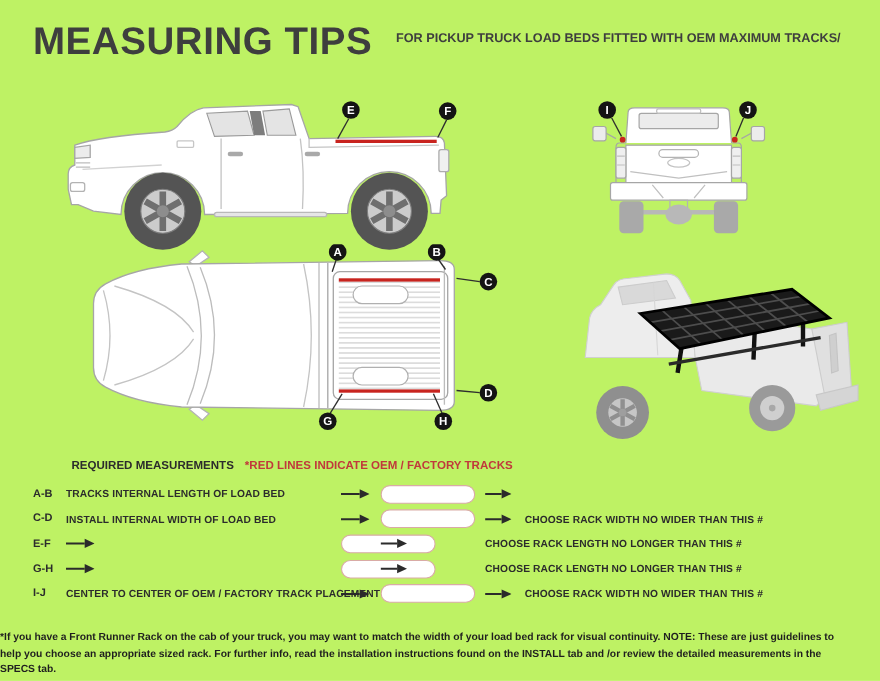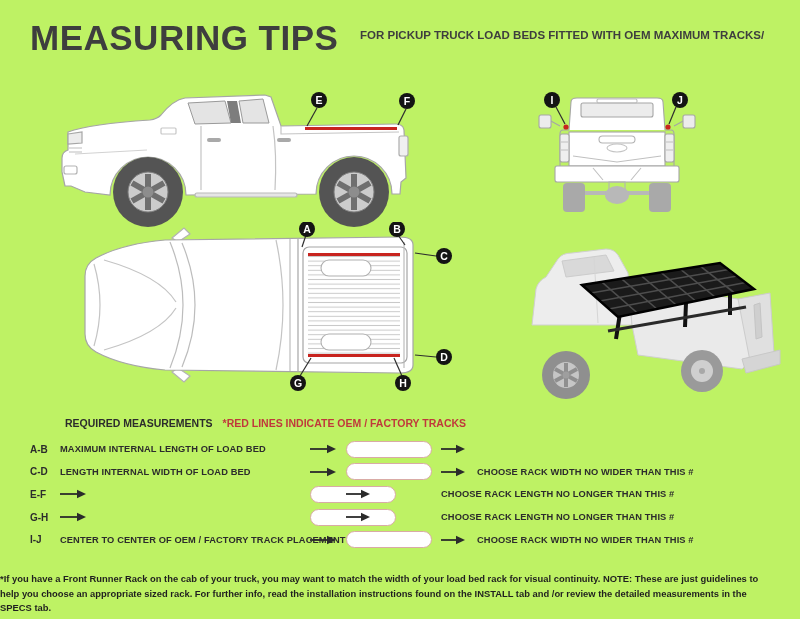--- a/index.html
+++ b/index.html
@@ -221,41 +221,41 @@
   </svg>
 
   <div class="abs" id="req-heading">
     <span>REQUIRED MEASUREMENTS</span><span class="legend">*RED LINES INDICATE OEM / FACTORY TRACKS</span>
   </div>
 
   <div class="abs" id="rows">
 
     <div class="mrow">
       <div class="mkey">A-B</div>
-      <div class="mdesc">MAXIMUM  INTERNAL LENGTH OF LOAD BED</div>
+      <div class="mdesc">TRACKS  INTERNAL LENGTH OF LOAD BED</div>
       <div class="arrow-cell">
           <svg width="26" height="10" viewBox="0 0 26 10">
             <line x1="0" y1="5" x2="17" y2="5" stroke="#2b2b2b" stroke-width="1.8"></line>
             <polygon points="17,0.8 26,5 17,9.2" fill="#2b2b2b"></polygon>
           </svg>
         </div>
       <div>
           <div class="pill"></div>
         </div>
       <div class="arrow-cell">
           <svg width="24" height="10" viewBox="0 0 24 10">
             <line x1="0" y1="5" x2="15" y2="5" stroke="#2b2b2b" stroke-width="1.8"></line>
             <polygon points="15,0.8 24,5 15,9.2" fill="#2b2b2b"></polygon>
           </svg>
         </div>
     </div>
 
     <div class="mrow">
       <div class="mkey">C-D</div>
-      <div class="mdesc">LENGTH INTERNAL WIDTH OF LOAD BED</div>
+      <div class="mdesc">INSTALL INTERNAL WIDTH OF LOAD BED</div>
       <div class="arrow-cell">
           <svg width="26" height="10" viewBox="0 0 26 10">
             <line x1="0" y1="5" x2="17" y2="5" stroke="#2b2b2b" stroke-width="1.8"></line>
             <polygon points="17,0.8 26,5 17,9.2" fill="#2b2b2b"></polygon>
           </svg>
         </div>
       <div>
           <div class="pill"></div>
         </div>
       <div class="arrow-cell">

